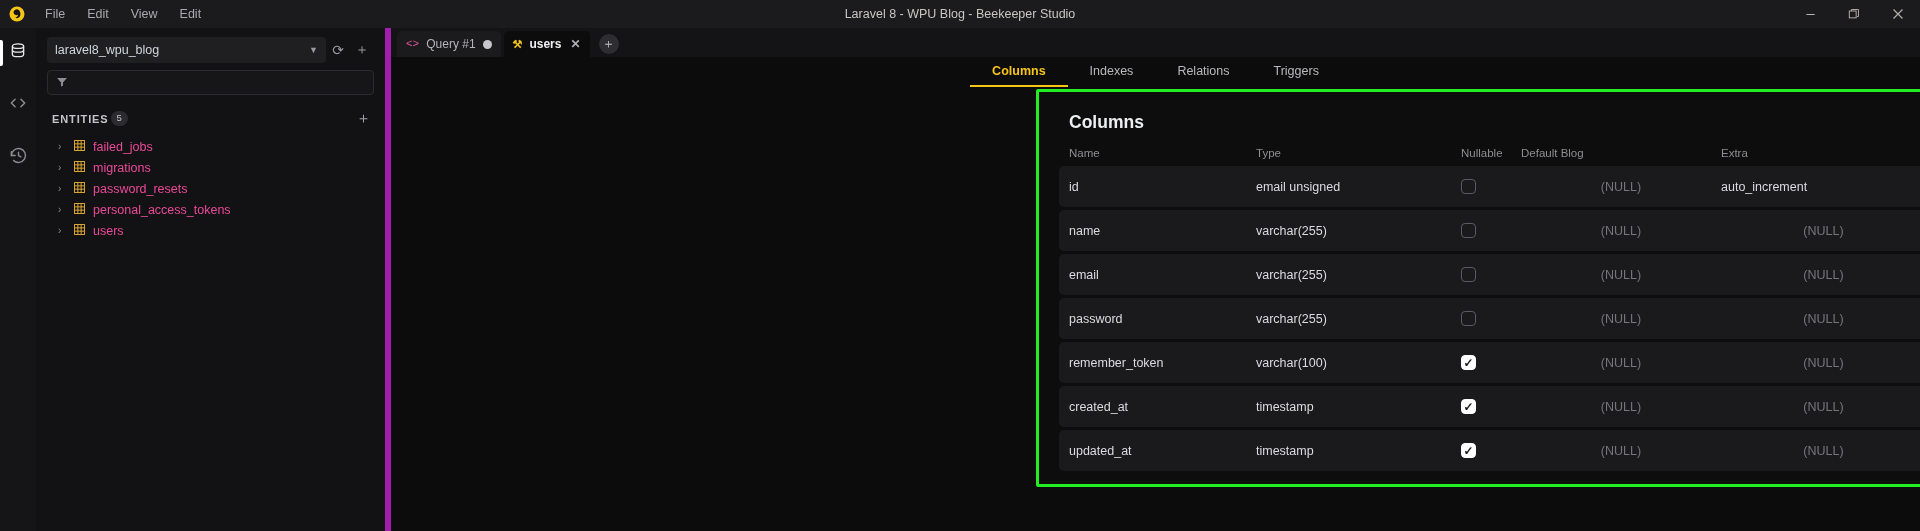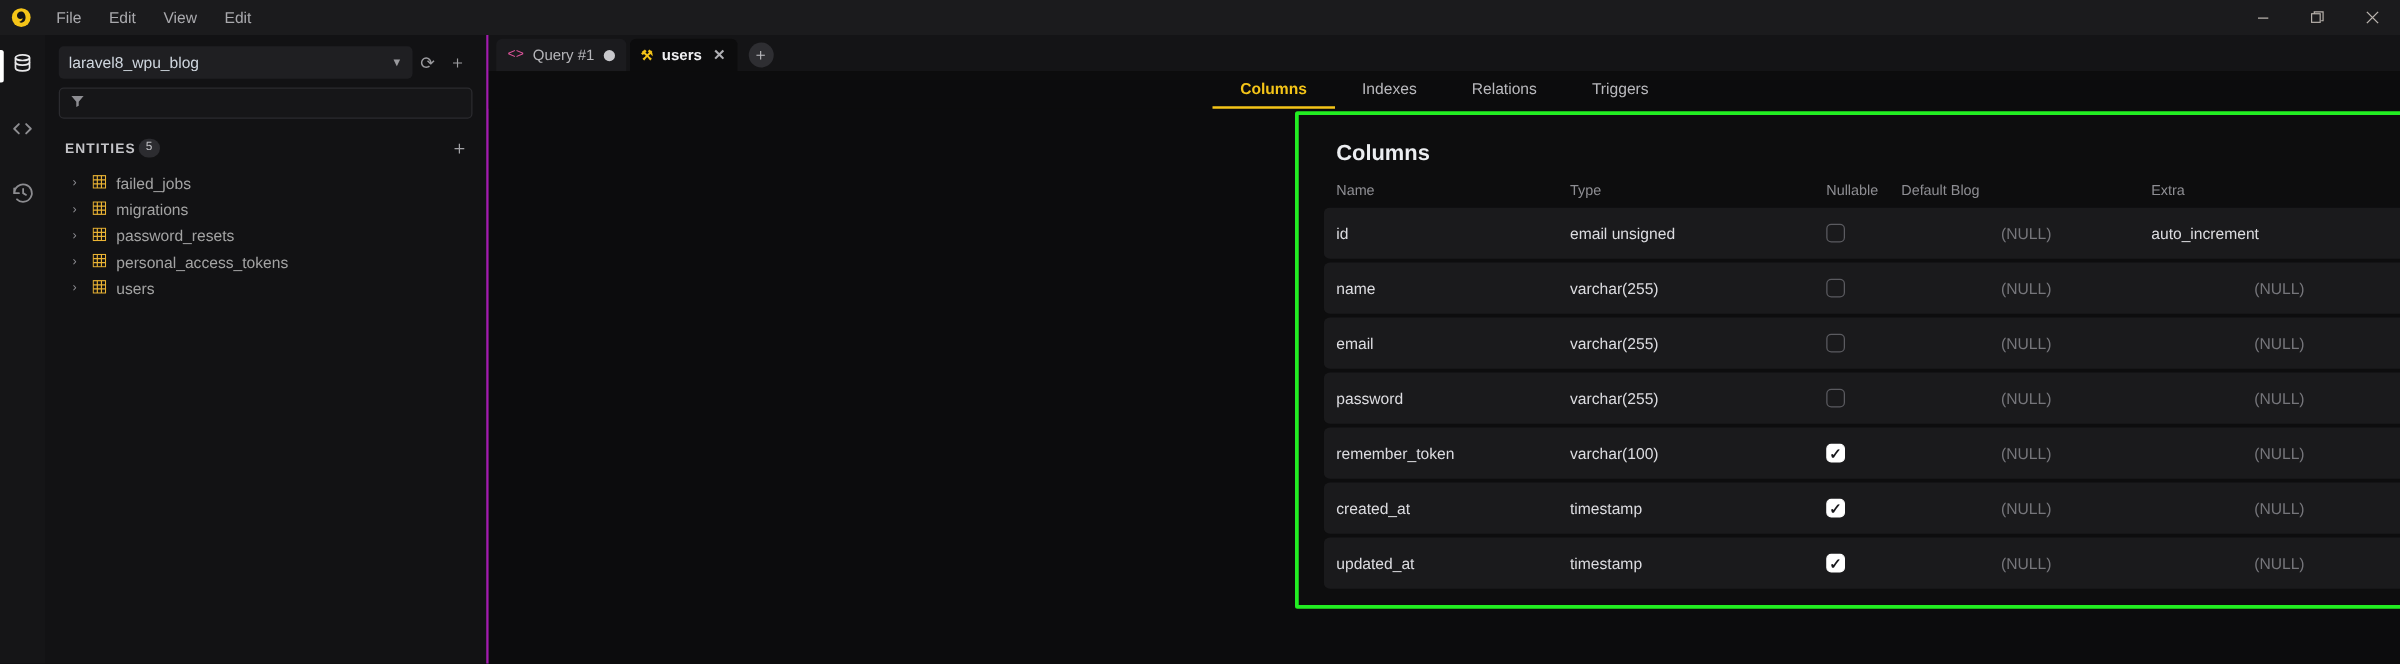--- a/index.html
+++ b/index.html
@@ -50,21 +50,21 @@
     position: relative; color:#8c8c90;
   }
   .rail-btn.active { color: #e8e8ea; }
   .rail-btn.active::before {
     content:''; position:absolute; left:0; top:2px; bottom:2px; width:3px; background:#ffffff; border-radius:0 2px 2px 0;
   }
 
   
   .sidebar {
     width: 355px; flex: 0 0 355px; background: #121214;
-    border-right: 2px solid #a21caf;
+    border-right: 6px solid #a21caf;
     padding: 9px 11px 0 11px;
     display:flex; flex-direction: column; min-height: 0;
   }
   .dbrow { display: flex; align-items: center; gap: 0; margin-bottom: 7px; }
   .db-select {
     flex: 1 1 auto; height: 26px; background: #1f1f22; border-radius: 4px;
     display: flex; align-items: center; padding: 0 8px;
     font-size: 12.5px; color: #cfd6de; cursor: pointer; min-width:0;
   }
   .db-select .dbname { flex:1 1 auto; overflow:hidden; white-space:nowrap; text-overflow:ellipsis; }
@@ -98,21 +98,21 @@
   }
   .entities-add { margin-left:auto; color:#a2a2a6; font-size:15px; cursor:pointer; }
 
   .entity-list { overflow-y: auto; }
   .entity {
     display: flex; align-items: center; gap: 8px;
     height: 21px; padding-left: 11px; cursor: pointer; border-radius:3px;
   }
   .chev { color:#8a8a8f; font-size:10px; width:8px; }
   .tbl-icon { color:#ebb434; font-size:11px; line-height:1; }
-  .entity-name { font-size: 12.5px; color: #a3a3a3; }
+  .entity-name { font-size: 12.5px; color: #ec4899; }
 
   
   .main { flex: 1 1 auto; display:flex; flex-direction: column; min-width:0; background:#0c0c0d; }
 
   .tabbar {
     height: 29px; flex: 0 0 29px; background: #141416;
     display:flex; align-items:flex-end; padding-left: 6px; gap: 3px;
   }
   .tab {
     height: 26px; display:flex; align-items:center; gap:7px;
@@ -199,20 +199,21 @@
         <circle cx="12" cy="12" r="10" fill="#f5c518"></circle>
         <path d="M12 5.5c-2.6 0-4.6 1.9-4.6 4.3 0 2.1 1.6 3.7 3.7 3.7 1 0 1.8-.3 2.4-.9-.2 2.2-1.6 3.6-3.6 4 .4.6 1.2 1 2.1 1 2.7 0 4.6-2.4 4.6-5.5 0-3.7-1.9-6.6-4.6-6.6z" fill="#141416"></path>
       </svg>
     </div>
     <div class="menu">
       <div class="menu-item">File</div>
       <div class="menu-item">Edit</div>
       <div class="menu-item">View</div>
       <div class="menu-item">Edit</div>
     </div>
+    <div class="win-title">Laravel 8 - WPU Blog - Beekeeper Studio</div>
     <div class="wincontrols">
       <div class="wc">
         <svg width="11" height="11" viewBox="0 0 12 12">
             <path d="M1.5 6h9" stroke="currentColor" stroke-width="1.1"></path>
           </svg>
       </div>
       <div class="wc">
         <svg width="12" height="12" viewBox="0 0 14 14">
           <rect x="1.5" y="3.5" width="8" height="8" fill="none" stroke="currentColor" stroke-width="1.1"></rect>
           <path d="M4 3.5V1.8h8.2V10h-1.8" fill="none" stroke="currentColor" stroke-width="1.1"></path>

